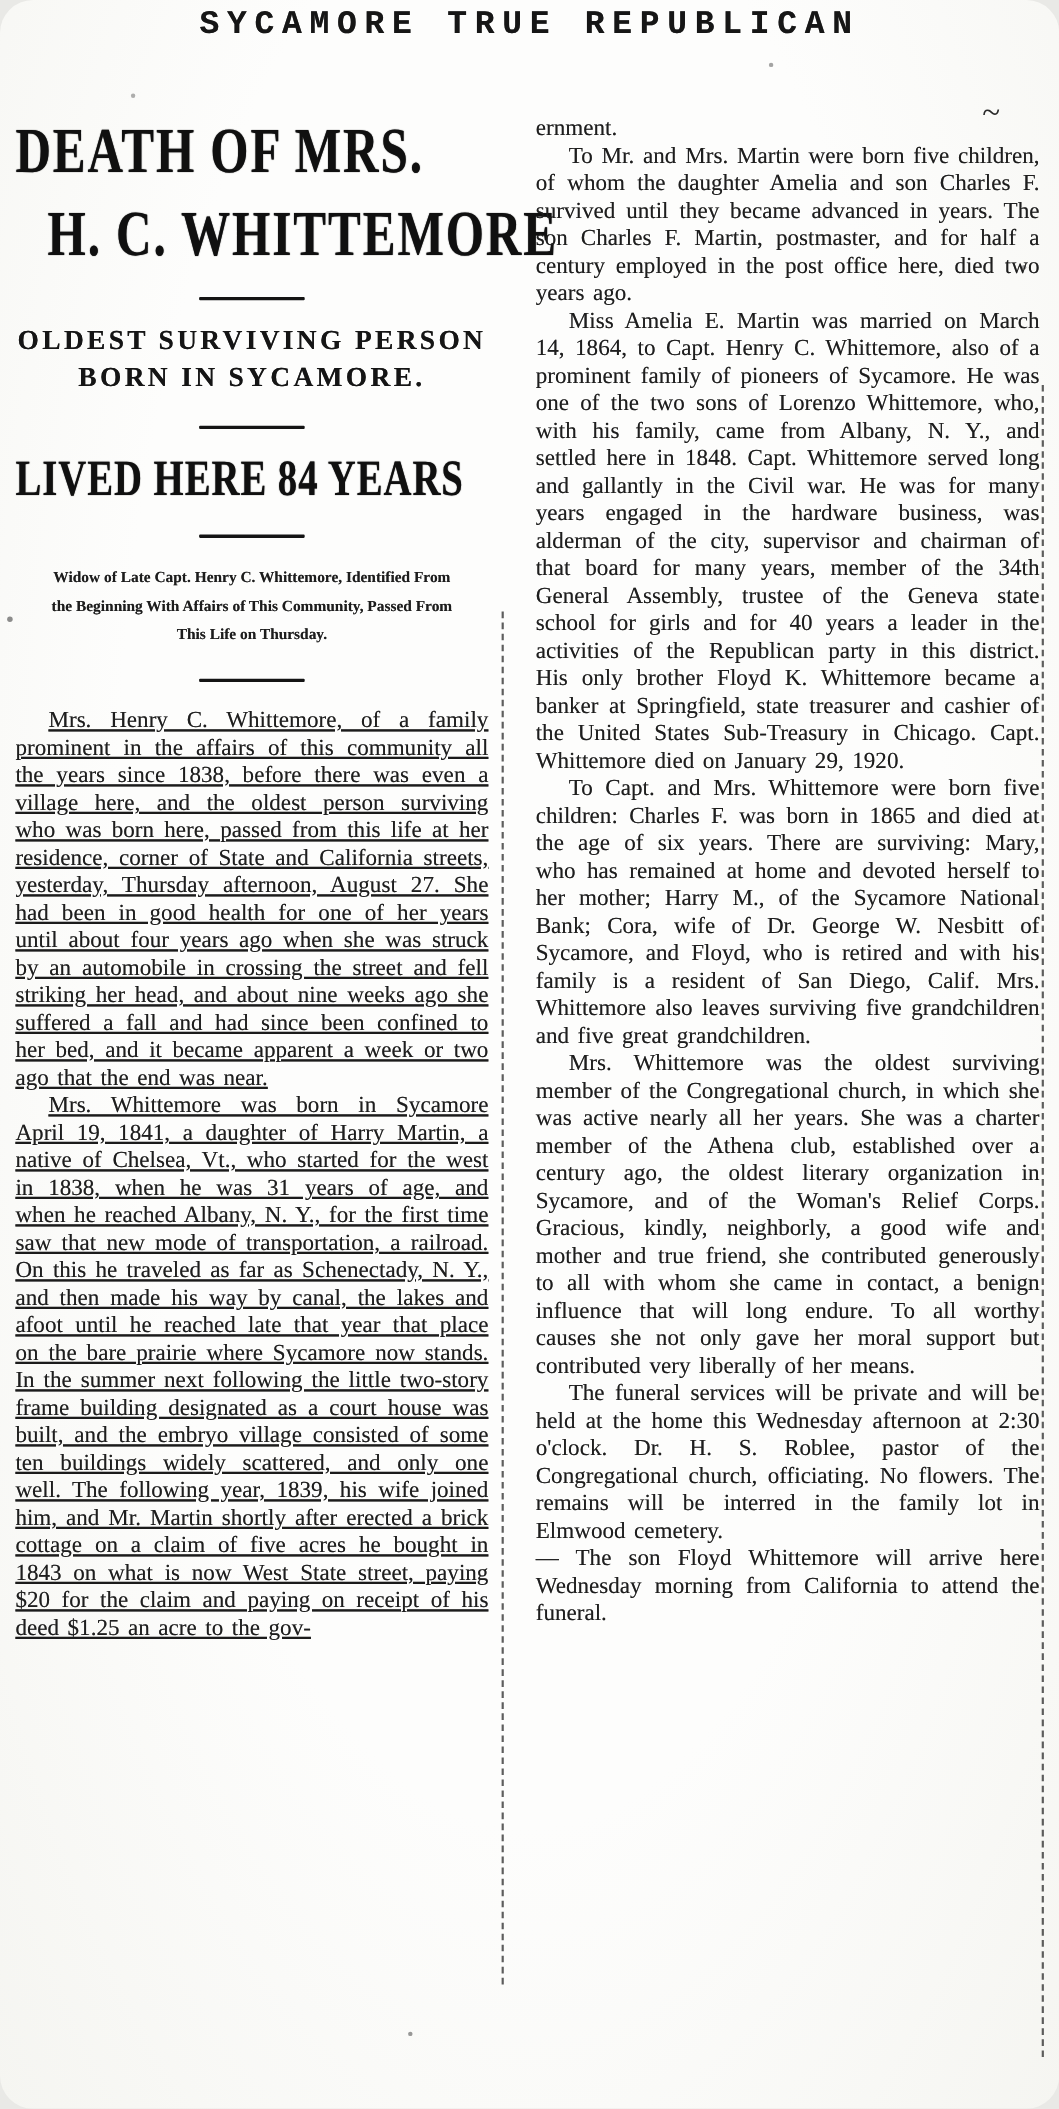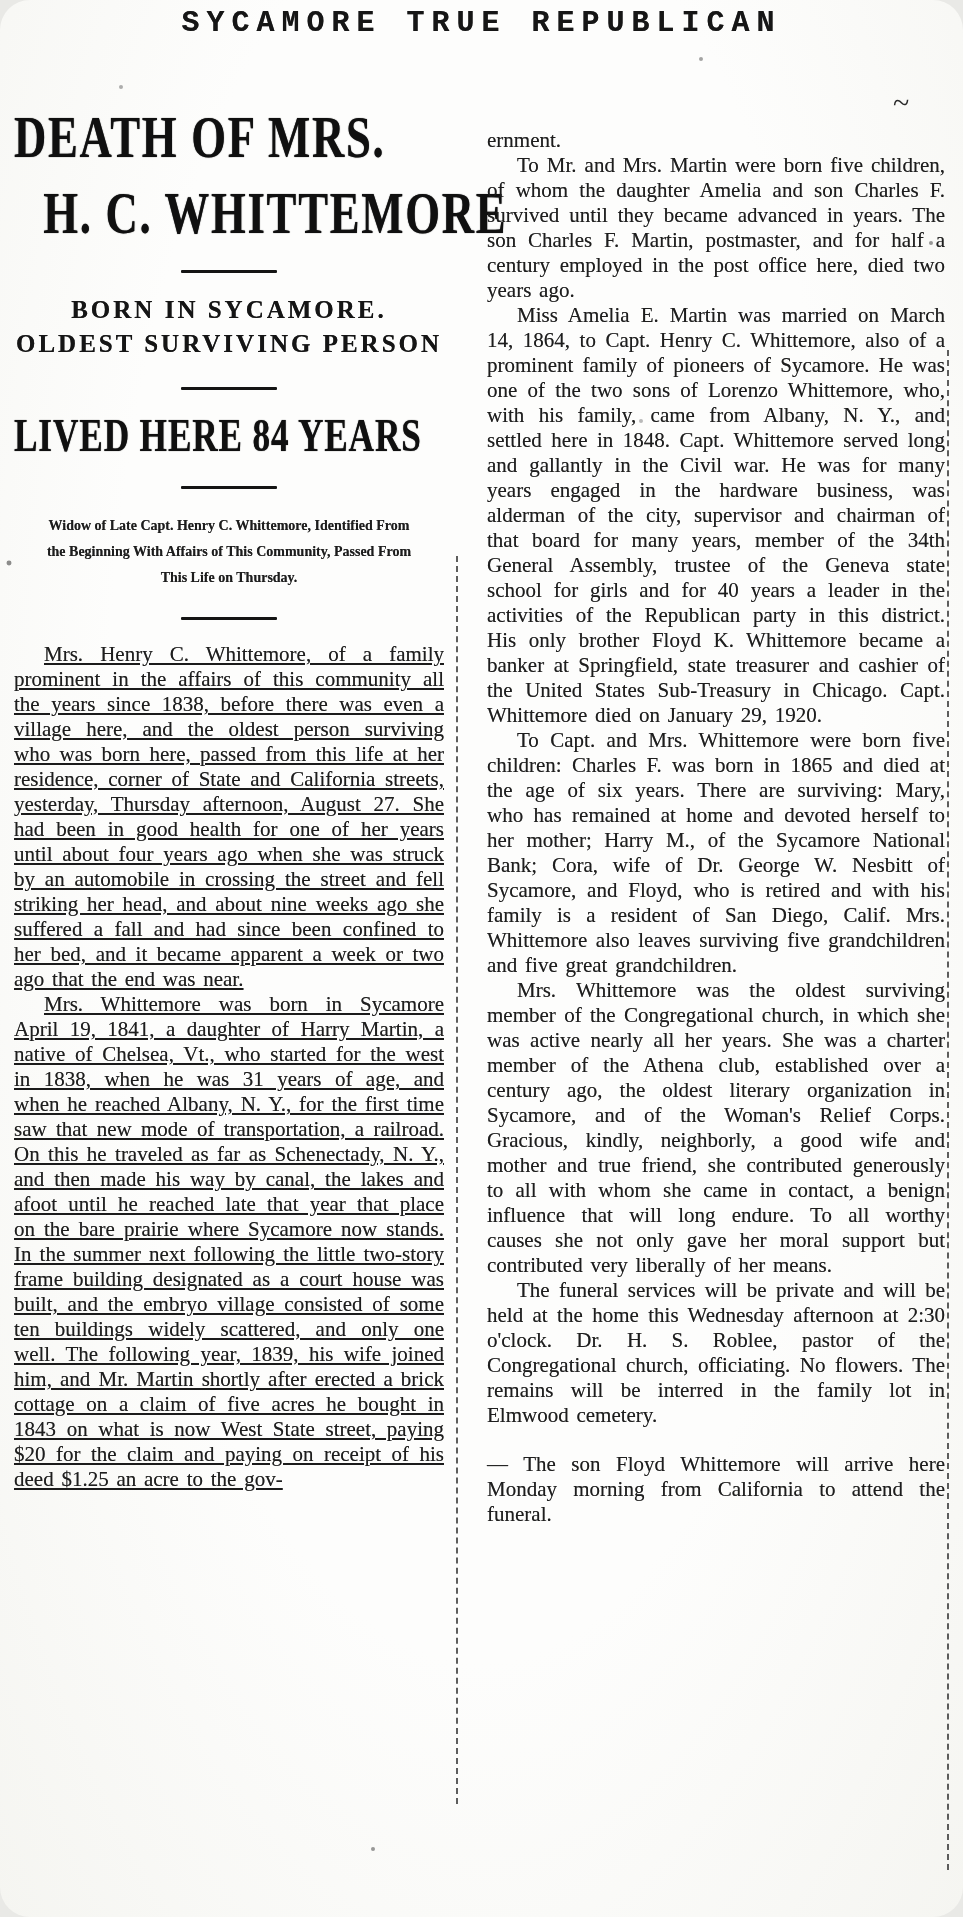--- a/index.html
+++ b/index.html
@@ -56,21 +56,21 @@
     font-weight:bold;font-size:14px;line-height:26px;color:#1d1d1d;
     text-shadow:0 0 .5px rgba(0,0,0,.55);
   }
   
   .body-text p{
     font-size:21px;line-height:25px;text-align:justify;
     text-indent:30px;word-spacing:2.5px;color:#1e1e1e;
     text-shadow:0 0 .5px rgba(0,0,0,.5);
   }
   .left-col .body-text{margin-top:22px;text-decoration:underline;}
-  .body-text p.cont{text-indent:0;margin-top:24px;}
+  .body-text p.cont{text-indent:0;}
   
   .vrule{position:absolute;width:0;border-left:2px dashed rgba(40,40,40,.75);}
   .vrule-mid{left:456px;top:556px;height:1248px;}
   .vrule-right{left:947px;top:350px;height:1520px;}
   .tilde{position:absolute;left:893px;top:86px;font-size:30px;color:#2a2a2a;font-family:"Liberation Serif",serif;}
   .specks{
     position:absolute;top:0;left:0;width:2px;height:2px;border-radius:50%;background:transparent;
     box-shadow:
       545px 16px 0 1.5px rgba(30,30,30,.55),
       700px 58px 0 1px rgba(30,30,30,.4),
@@ -98,22 +98,22 @@
 
   <section class="left-col">
     <h1>
       <span class="hl">DEATH OF MRS.</span>
       <span class="hl hl2">H. C. WHITTEMORE</span>
     </h1>
 
     <div class="rule"></div>
 
     <h2 class="subhead">
+      <span>OLDEST SURVIVING PERSON</span>
       <span>BORN IN SYCAMORE.</span>
-      <span>OLDEST SURVIVING PERSON</span>
     </h2>
 
     <div class="rule"></div>
 
     <h2 class="crosshead">LIVED HERE 84 YEARS</h2>
 
     <div class="rule thin"></div>
 
     <p class="deck">Widow of Late Capt. Henry C. Whittemore, Identified From the Beginning With Affairs of This Community, Passed From This Life on Thursday.</p>
 
@@ -126,17 +126,17 @@
   </section>
 
   <section class="right-col">
     <div class="body-text">
       <p class="cont">ernment.</p>
       <p>To Mr. and Mrs. Martin were born five children, of whom the daughter Amelia and son Charles F. survived until they became advanced in years. The son Charles F. Martin, postmaster, and for half a century employed in the post office here, died two years ago.</p>
       <p>Miss Amelia E. Martin was married on March 14, 1864, to Capt. Henry C. Whittemore, also of a prominent family of pioneers of Sycamore.  He was one of the two sons of Lorenzo Whittemore, who, with his family, came from Albany, N. Y., and settled here in 1848.  Capt. Whittemore served long and gallantly in the Civil war.  He was for many years engaged in the hardware business, was alderman of the city, supervisor and chairman of that board for many years, member of the 34th General Assembly, trustee of the Geneva state school for girls and for 40 years a leader in the activities of the Republican party in this district. His only brother Floyd K. Whittemore became a banker at Springfield, state treasurer and cashier of the United States Sub-Treasury in Chicago.  Capt. Whittemore died on January 29, 1920.</p>
       <p>To Capt. and Mrs. Whittemore were born five children: Charles F. was born in 1865 and died at the age of six years.  There are surviving: Mary, who has remained at home and devoted herself to her mother; Harry M., of the Sycamore National Bank; Cora, wife of Dr. George W. Nesbitt of Sycamore, and Floyd, who is retired and with his family is a resident of San Diego, Calif.  Mrs. Whittemore also leaves surviving five grandchildren and five great grandchildren.</p>
       <p>Mrs. Whittemore was the oldest surviving member of the Congregational church, in which she was active nearly all her years.  She was a charter member of the Athena club, established over a century ago, the oldest literary organization in Sycamore, and of the Woman's Relief Corps.  Gracious, kindly, neighborly, a good wife and mother and true friend, she contributed generously to all with whom she came in contact, a benign influence that will long endure.  To all worthy causes she not only gave her moral support but contributed very liberally of her means.</p>
       <p>The funeral services will be private and will be held at the home this Wednesday afternoon at 2:30 o'clock.  Dr. H. S. Roblee, pastor of the Congregational church, officiating.  No flowers. The remains will be interred in the family lot in Elmwood cemetery.</p>
-      <p class="cont">— The son Floyd Whittemore will arrive here Monday morning from California to attend the funeral.</p>
+      <p class="cont">— The son Floyd Whittemore will arrive here Wednesday morning from California to attend the funeral.</p>
     </div>
   </section>
 
 </div>
 
 </body></html>

